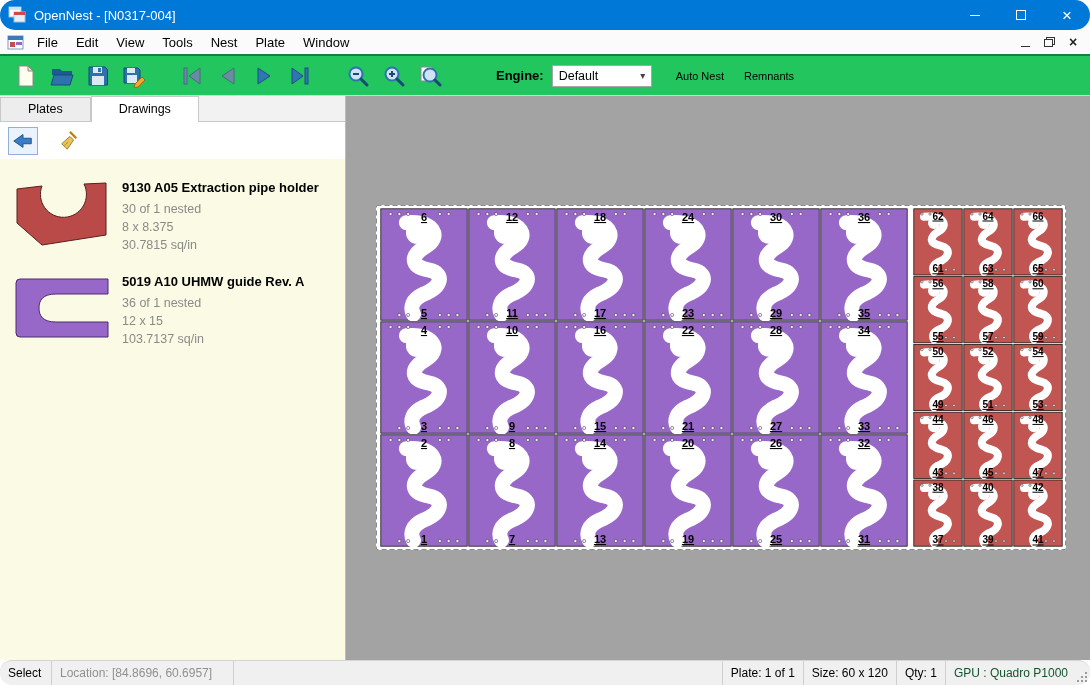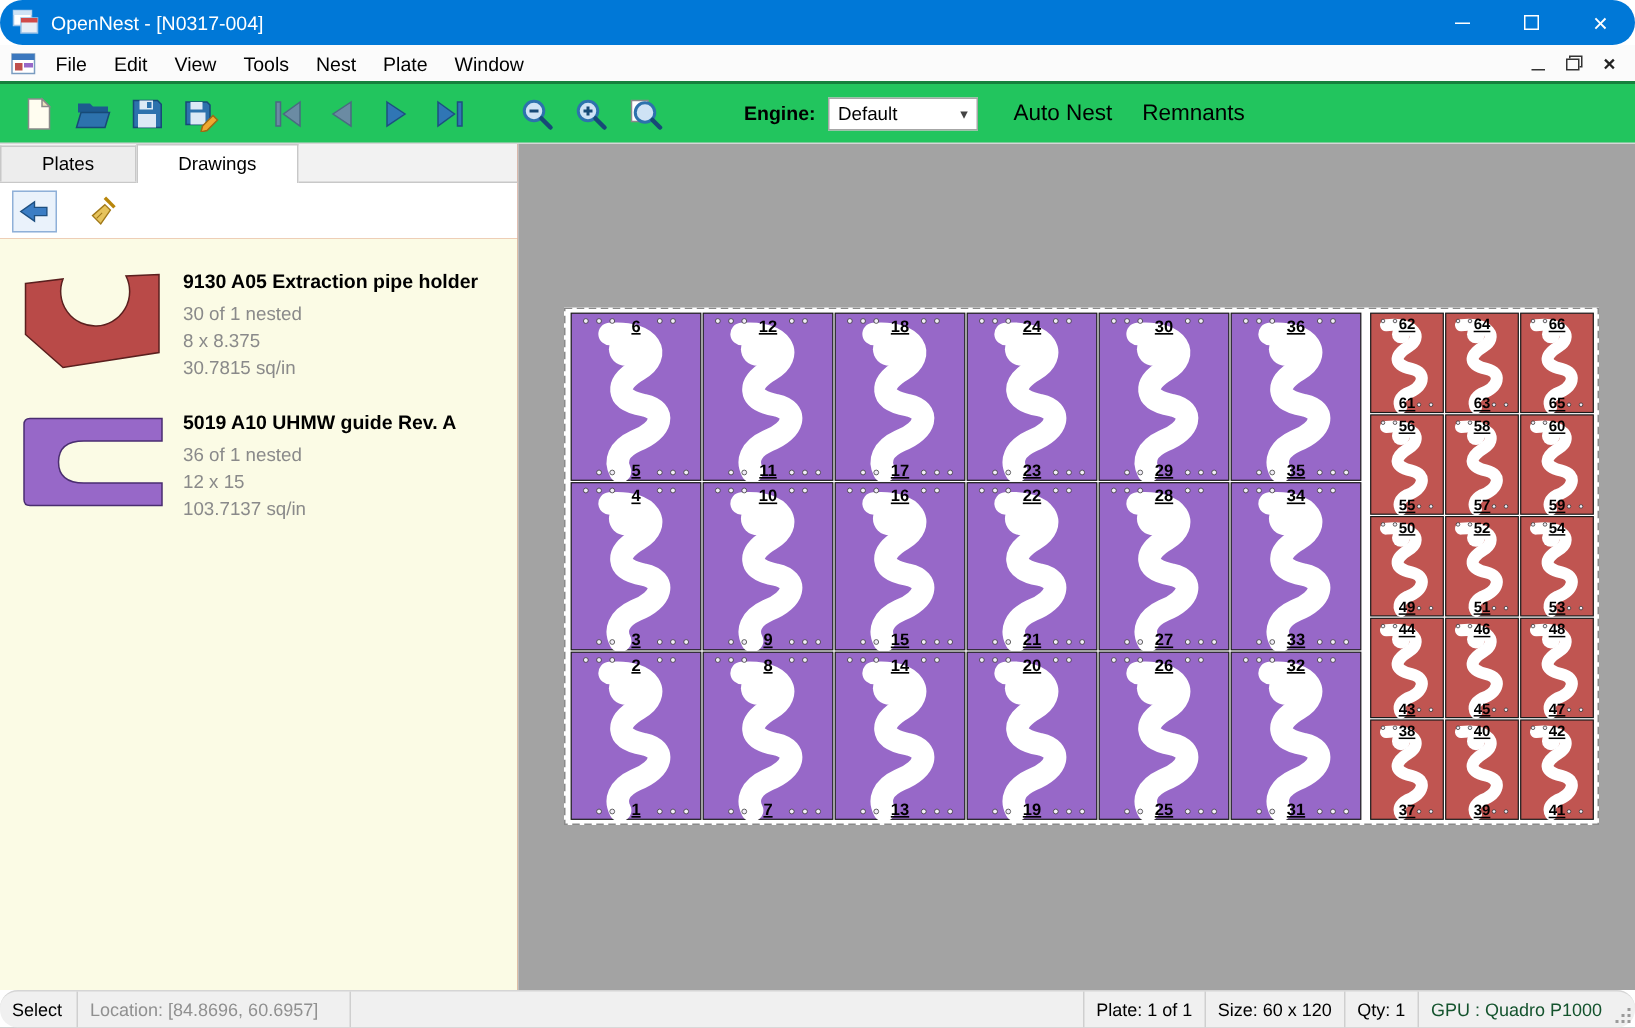--- a/index.html
+++ b/index.html
@@ -30,26 +30,26 @@
 
   
   .toolbar { position:absolute; top:56px; left:0; right:0; height:40px; background:#22c55e; border-bottom:1px solid #d6d6d6; display:flex; align-items:center; padding-left:8px; }
   .tbtn { width:36px; height:34px; display:flex; align-items:center; justify-content:center; }
   .tbtn svg { width:24px; height:24px; }
   .tgroup { display:flex; margin-right:22px; }
   .engine-label { font-weight:bold; margin:0 8px 0 26px; }
   .engine-combo { width:100px; height:22px; border:1px solid #a6a6a6; background:#fff; display:flex; align-items:center; }
   .engine-value { flex:1; padding-left:6px; font-size:12.5px; }
   .engine-arrow { width:16px; text-align:center; font-size:10px; color:#444; }
-  .flat-btn { padding:7px 10px; font-size:15px; }
+  .flat-btn { padding:7px 10px; font-size:11px; }
 
   
   .content { position:absolute; top:96px; left:0; right:0; bottom:25px; display:flex; }
 
-  .sidebar { width:346px; background:#c2410c; border-right:1px solid #bdbdbd; display:flex; flex-direction:column;justify-content:flex-end; }
+  .sidebar { width:346px; background:#22c55e; border-right:1px solid #bdbdbd; display:flex; flex-direction:column;justify-content:flex-end; }
   .tabstrip { height:26px; background:#f2f2f2; display:flex; align-items:flex-end; border-bottom:1px solid #c8c8c8; }
   .tab { height:24px; line-height:23px; padding:0 27px; font-size:12.5px; background:#ededed; border:1px solid #c8c8c8; border-bottom:none; }
   .tab.active { background:#fff; height:26px; line-height:25px; margin-bottom:-1px; }
   .panel-toolbar { height:37px; background:#fff; display:flex; align-items:center; padding-left:8px; gap:16px; }
   .panel-btn { width:30px; height:28px; display:flex; align-items:center; justify-content:center; }
   .panel-btn svg { width:22px; height:22px; }
   .panel-btn.boxed { border:1px solid #8fb0d8; background:#eaf2fb; }
   .drawing-list { flex:1; background:#fbfbe5; padding:10px 6px; }
   .drawing-item { display:flex; padding:5px 4px; margin-bottom:4px; }
   .thumb { width:104px; height:80px; display:flex; align-items:center; justify-content:center; }

